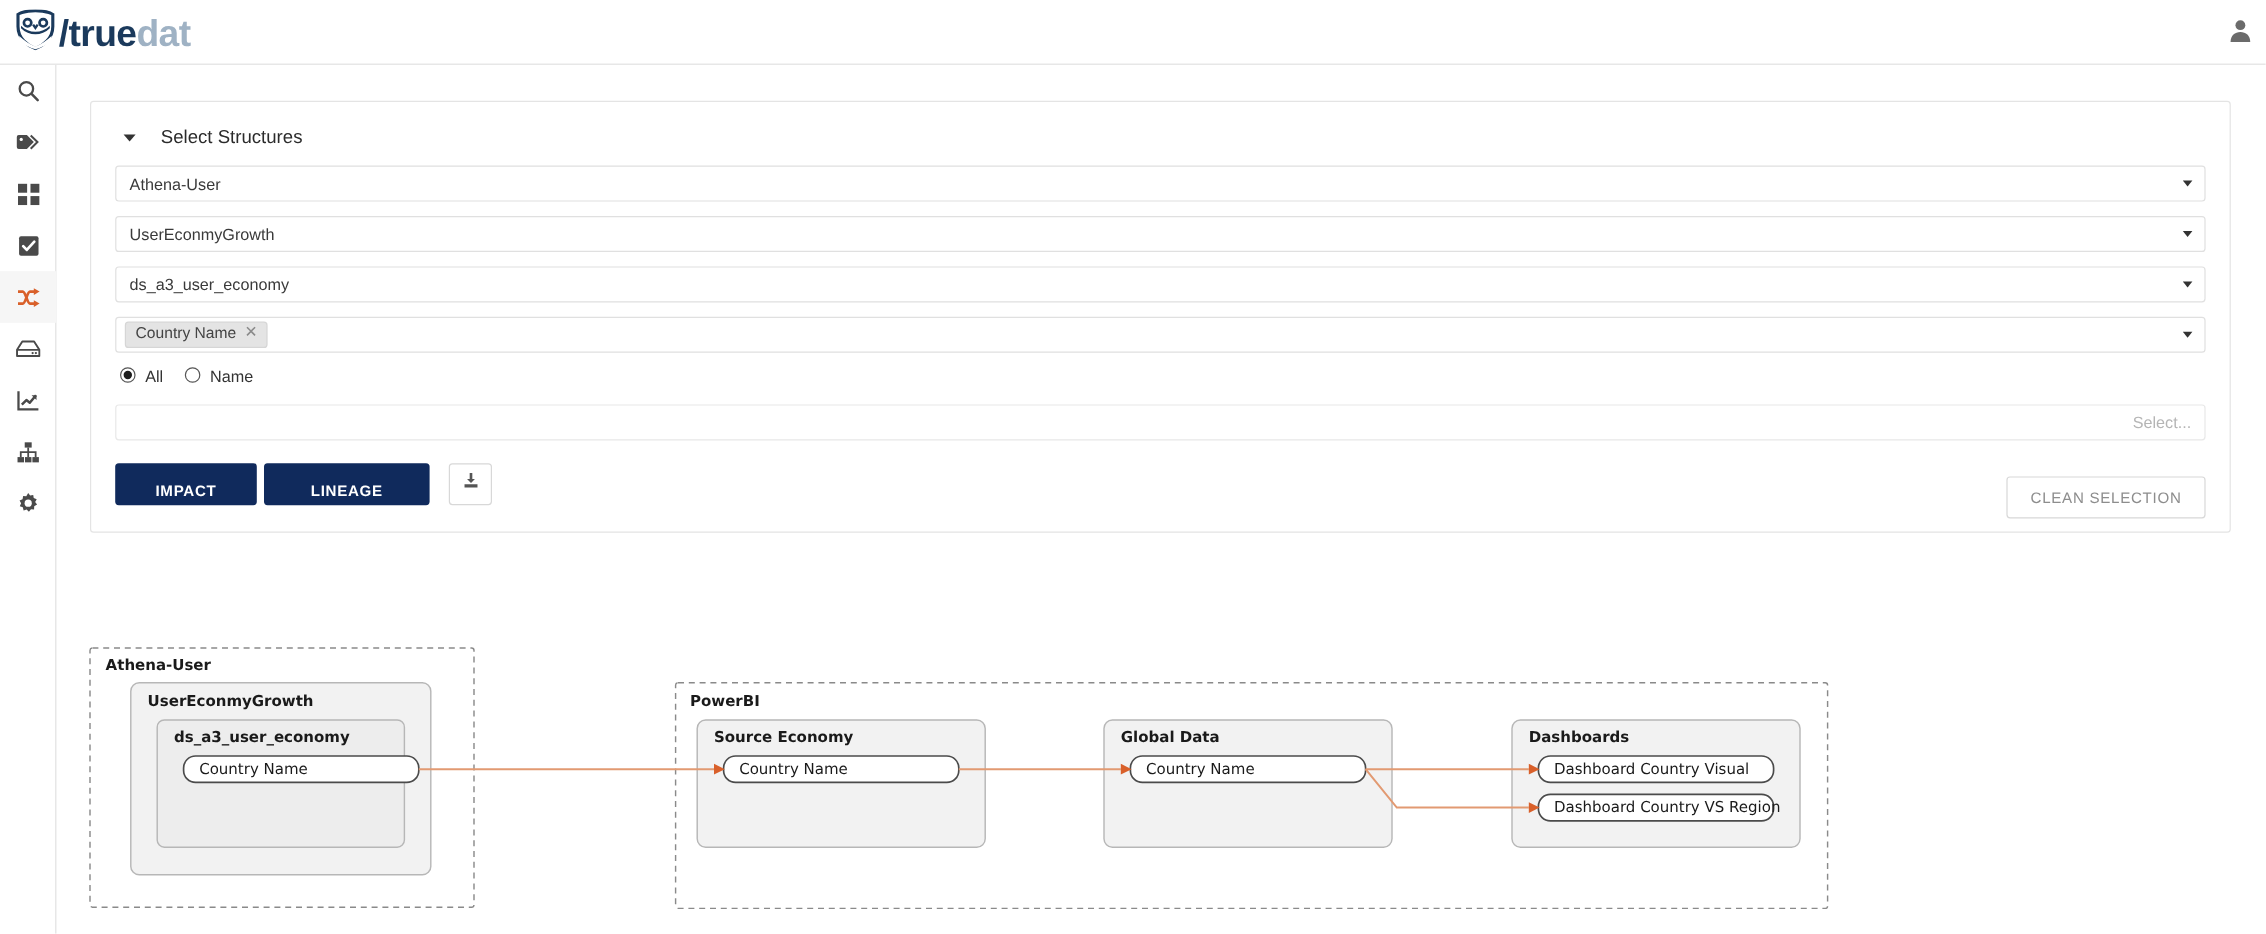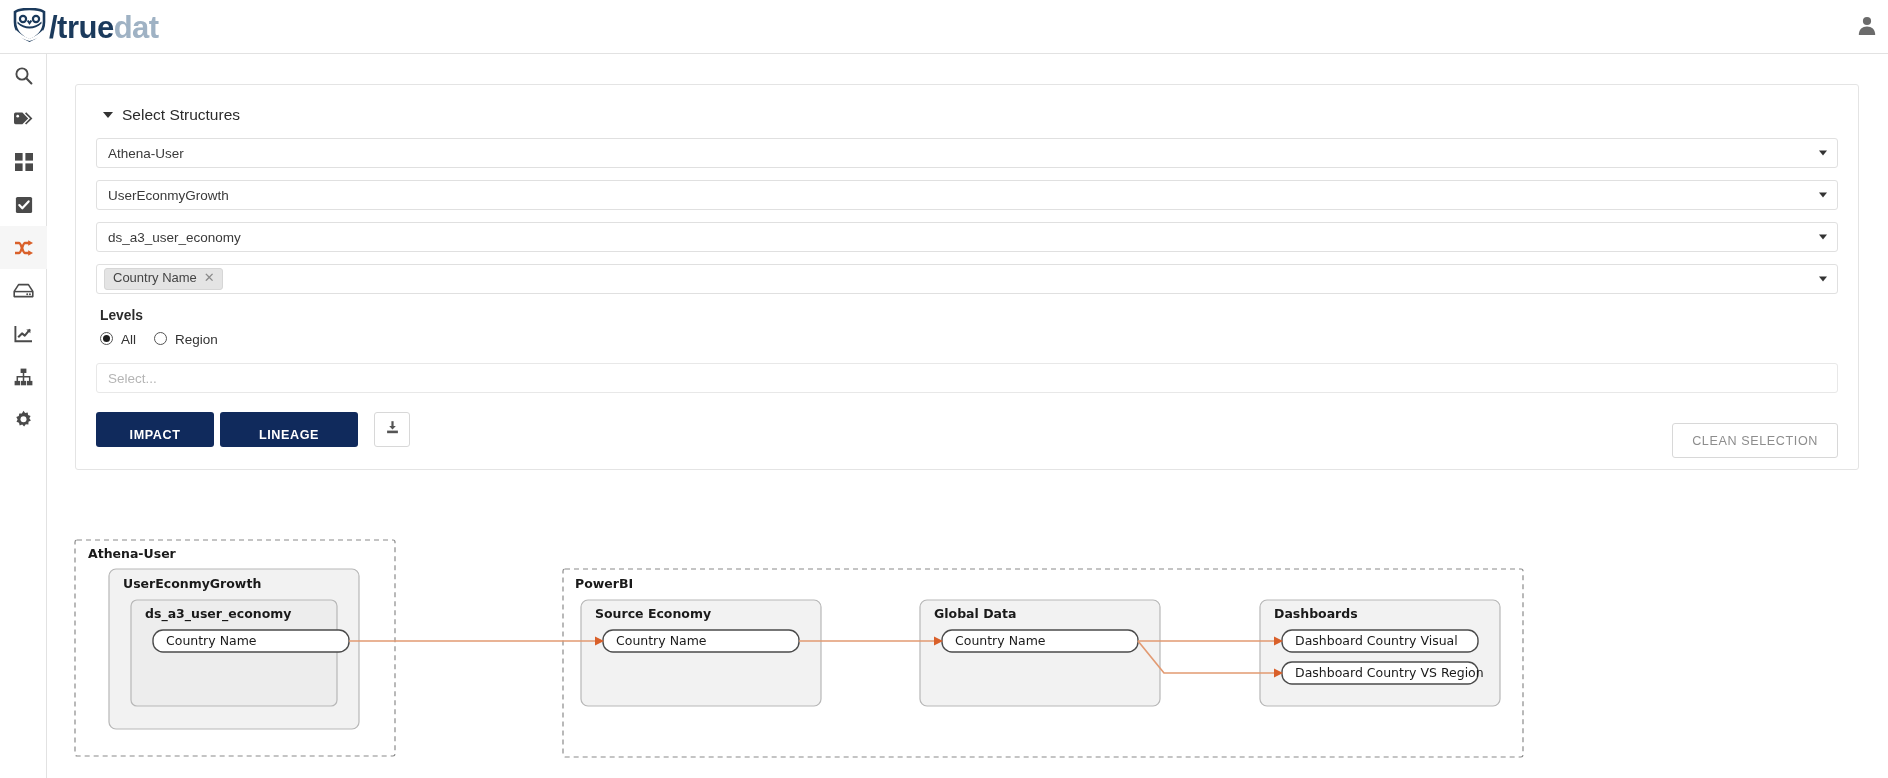--- a/index.html
+++ b/index.html
@@ -66,21 +66,21 @@
     width: 1784px;
     border: 1px solid #e4e4e4;
     border-radius: 3px;
     background: #ffffff;
     padding: 18px 20px 22px 20px;
   }
 
   .panel-title {
     font-size: 15.5px; color: #2b2b2b; font-weight: 500;
     margin: 3px 0 14px 7px;
-    display: flex; align-items: center; gap: 9px;
+    display: flex; align-items: center; gap: 21px;
   }
   .caret-collapse {
     width: 0; height: 0;
     border-left: 5px solid transparent;
     border-right: 5px solid transparent;
     border-top: 6px solid #333;
     display: inline-block;
   }
 
   .select-row {
@@ -139,20 +139,21 @@
   .radio-label { font-size: 13.5px; color: #333; }
 
   .select-input {
     height: 30px;
     border: 1px solid #e8e8e8; border-radius: 3px;
     background: #fff;
     display: flex; align-items: center;
     padding: 0 11px;
     font-size: 13.5px; color: #b5b5b5;
     margin-bottom: 18px;
+    justify-content: flex-end;
   }
 
   .button-row {
     display: flex; align-items: center;
     position: relative;
     height: 36px;
   }
   .btn-primary {
     background: #102a5c;
     color: #ffffff;
@@ -354,30 +355,29 @@
     </div>
 
     <div class="select-row" style="padding-left:7px;">
       <span class="chip">
         <span>Country Name</span>
         <span class="chip-x">✕</span>
       </span>
       <span class="caret-down"></span>
     </div>
 
-    <div class="levels-label">Levels</div>
 
     <div class="radios">
       <label class="radio-item">
         <span class="radio-dot on"></span>
         <span class="radio-label">All</span>
       </label>
       <label class="radio-item">
         <span class="radio-dot"></span>
-        <span class="radio-label">Region</span>
+        <span class="radio-label">Name</span>
       </label>
     </div>
 
     <div class="select-input">
       <span>Select...</span>
     </div>
 
     <div class="button-row">
       <button class="btn-primary btn-impact">IMPACT</button>
       <button class="btn-primary btn-lineage">LINEAGE</button>

